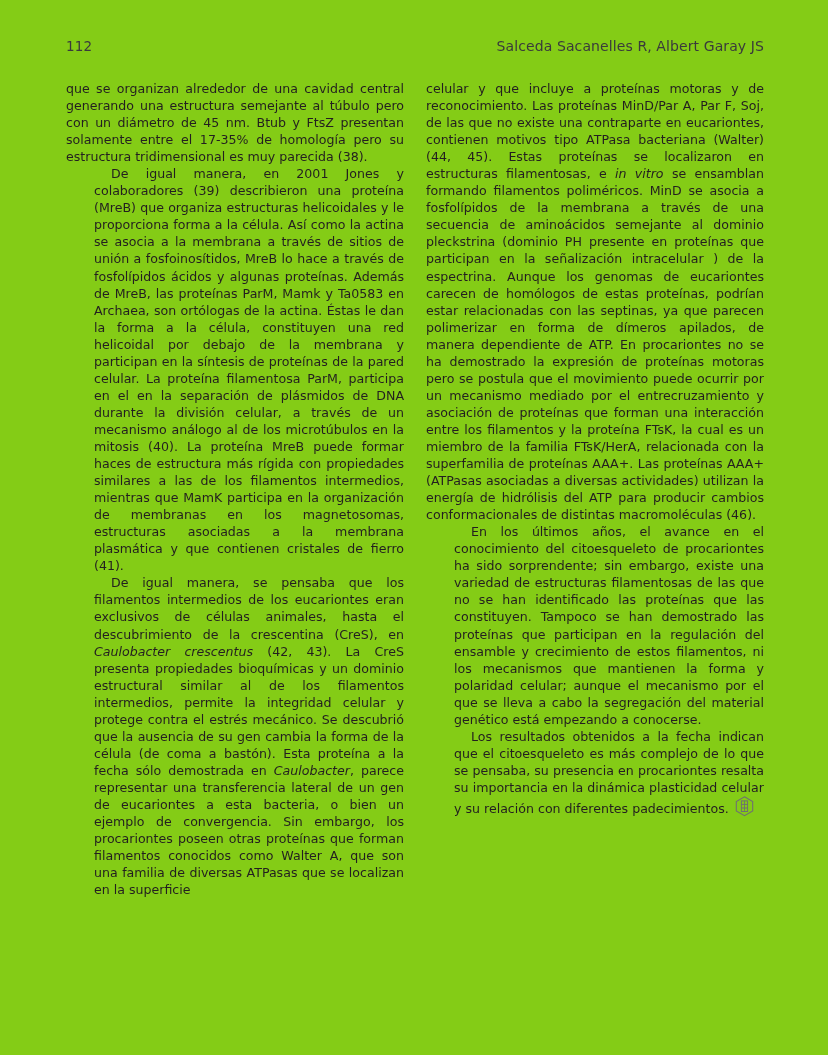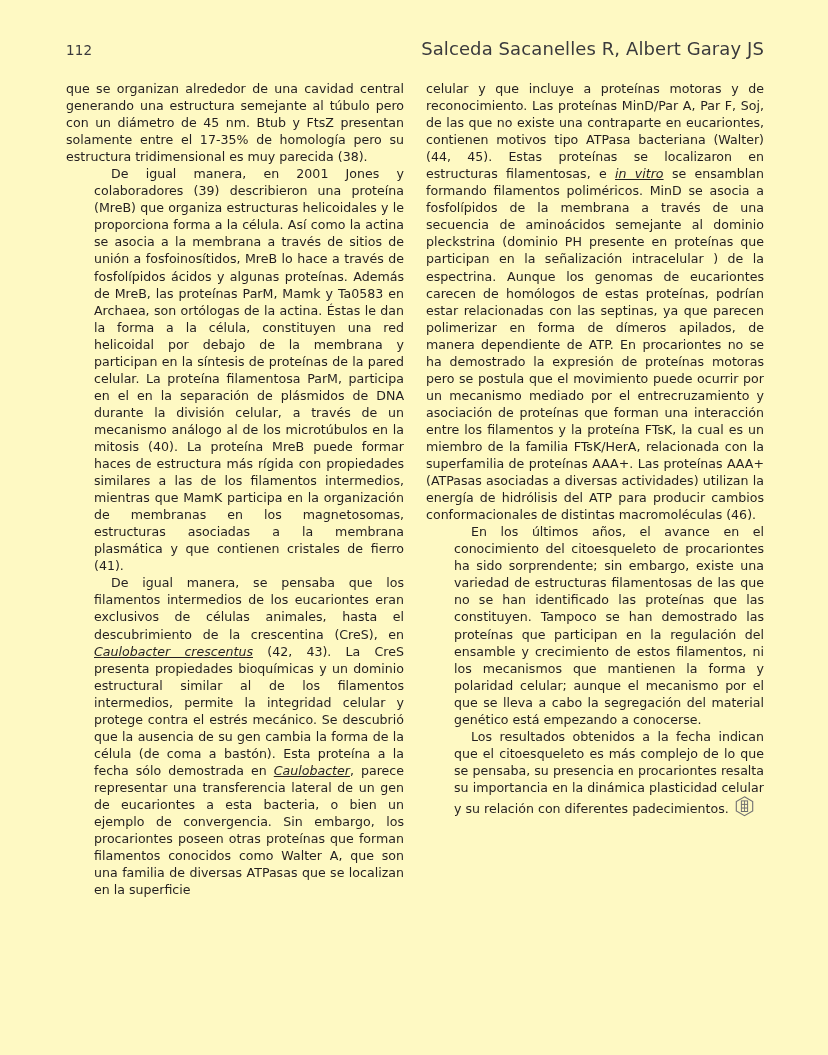--- a/index.html
+++ b/index.html
@@ -14,21 +14,21 @@
     font-family: "DejaVu Sans", sans-serif;
     color: #231f20;
     overflow: hidden;
   }
 
   .page {
     position: absolute;
     left: 0; top: 0;
     width: 828px;
     height: 1055px;
-    background: #fef9c3;
+    background: #84cc16;
   }
 
   
   .running-head {
     position: absolute;
     left: 66px;
     top: 38px;
     width: 698px;
     height: 20px;
     display: flex;
@@ -36,21 +36,21 @@
     justify-content: space-between;
     font-size: 13.5px;
     color: #3a3a3c;
     letter-spacing: 0.1px;
   }
   .folio {
     font-size: 13.5px;
     color: #3a3a3c;
   }
   .head-authors {
-    font-size: 18px;
+    font-size: 14px;
     color: #3a3a3c;
     white-space: nowrap;
   }
 
   
   .columns {
     position: absolute;
     left: 66px;
     top: 80px;
     width: 698px;
@@ -73,21 +73,20 @@
   }
   .col p + p {
     text-indent: 17px;
   }
   .col p.indent {
     text-indent: 17px;
     margin-left: 28px;
   }
   em, .sci {
     font-style: italic;
-    text-decoration: underline;
   }
 
   
   .endmark {
     display: inline-block;
     vertical-align: -4px;
     margin-left: 6px;
     width: 19px;
     height: 21px;
     line-height: 0;

